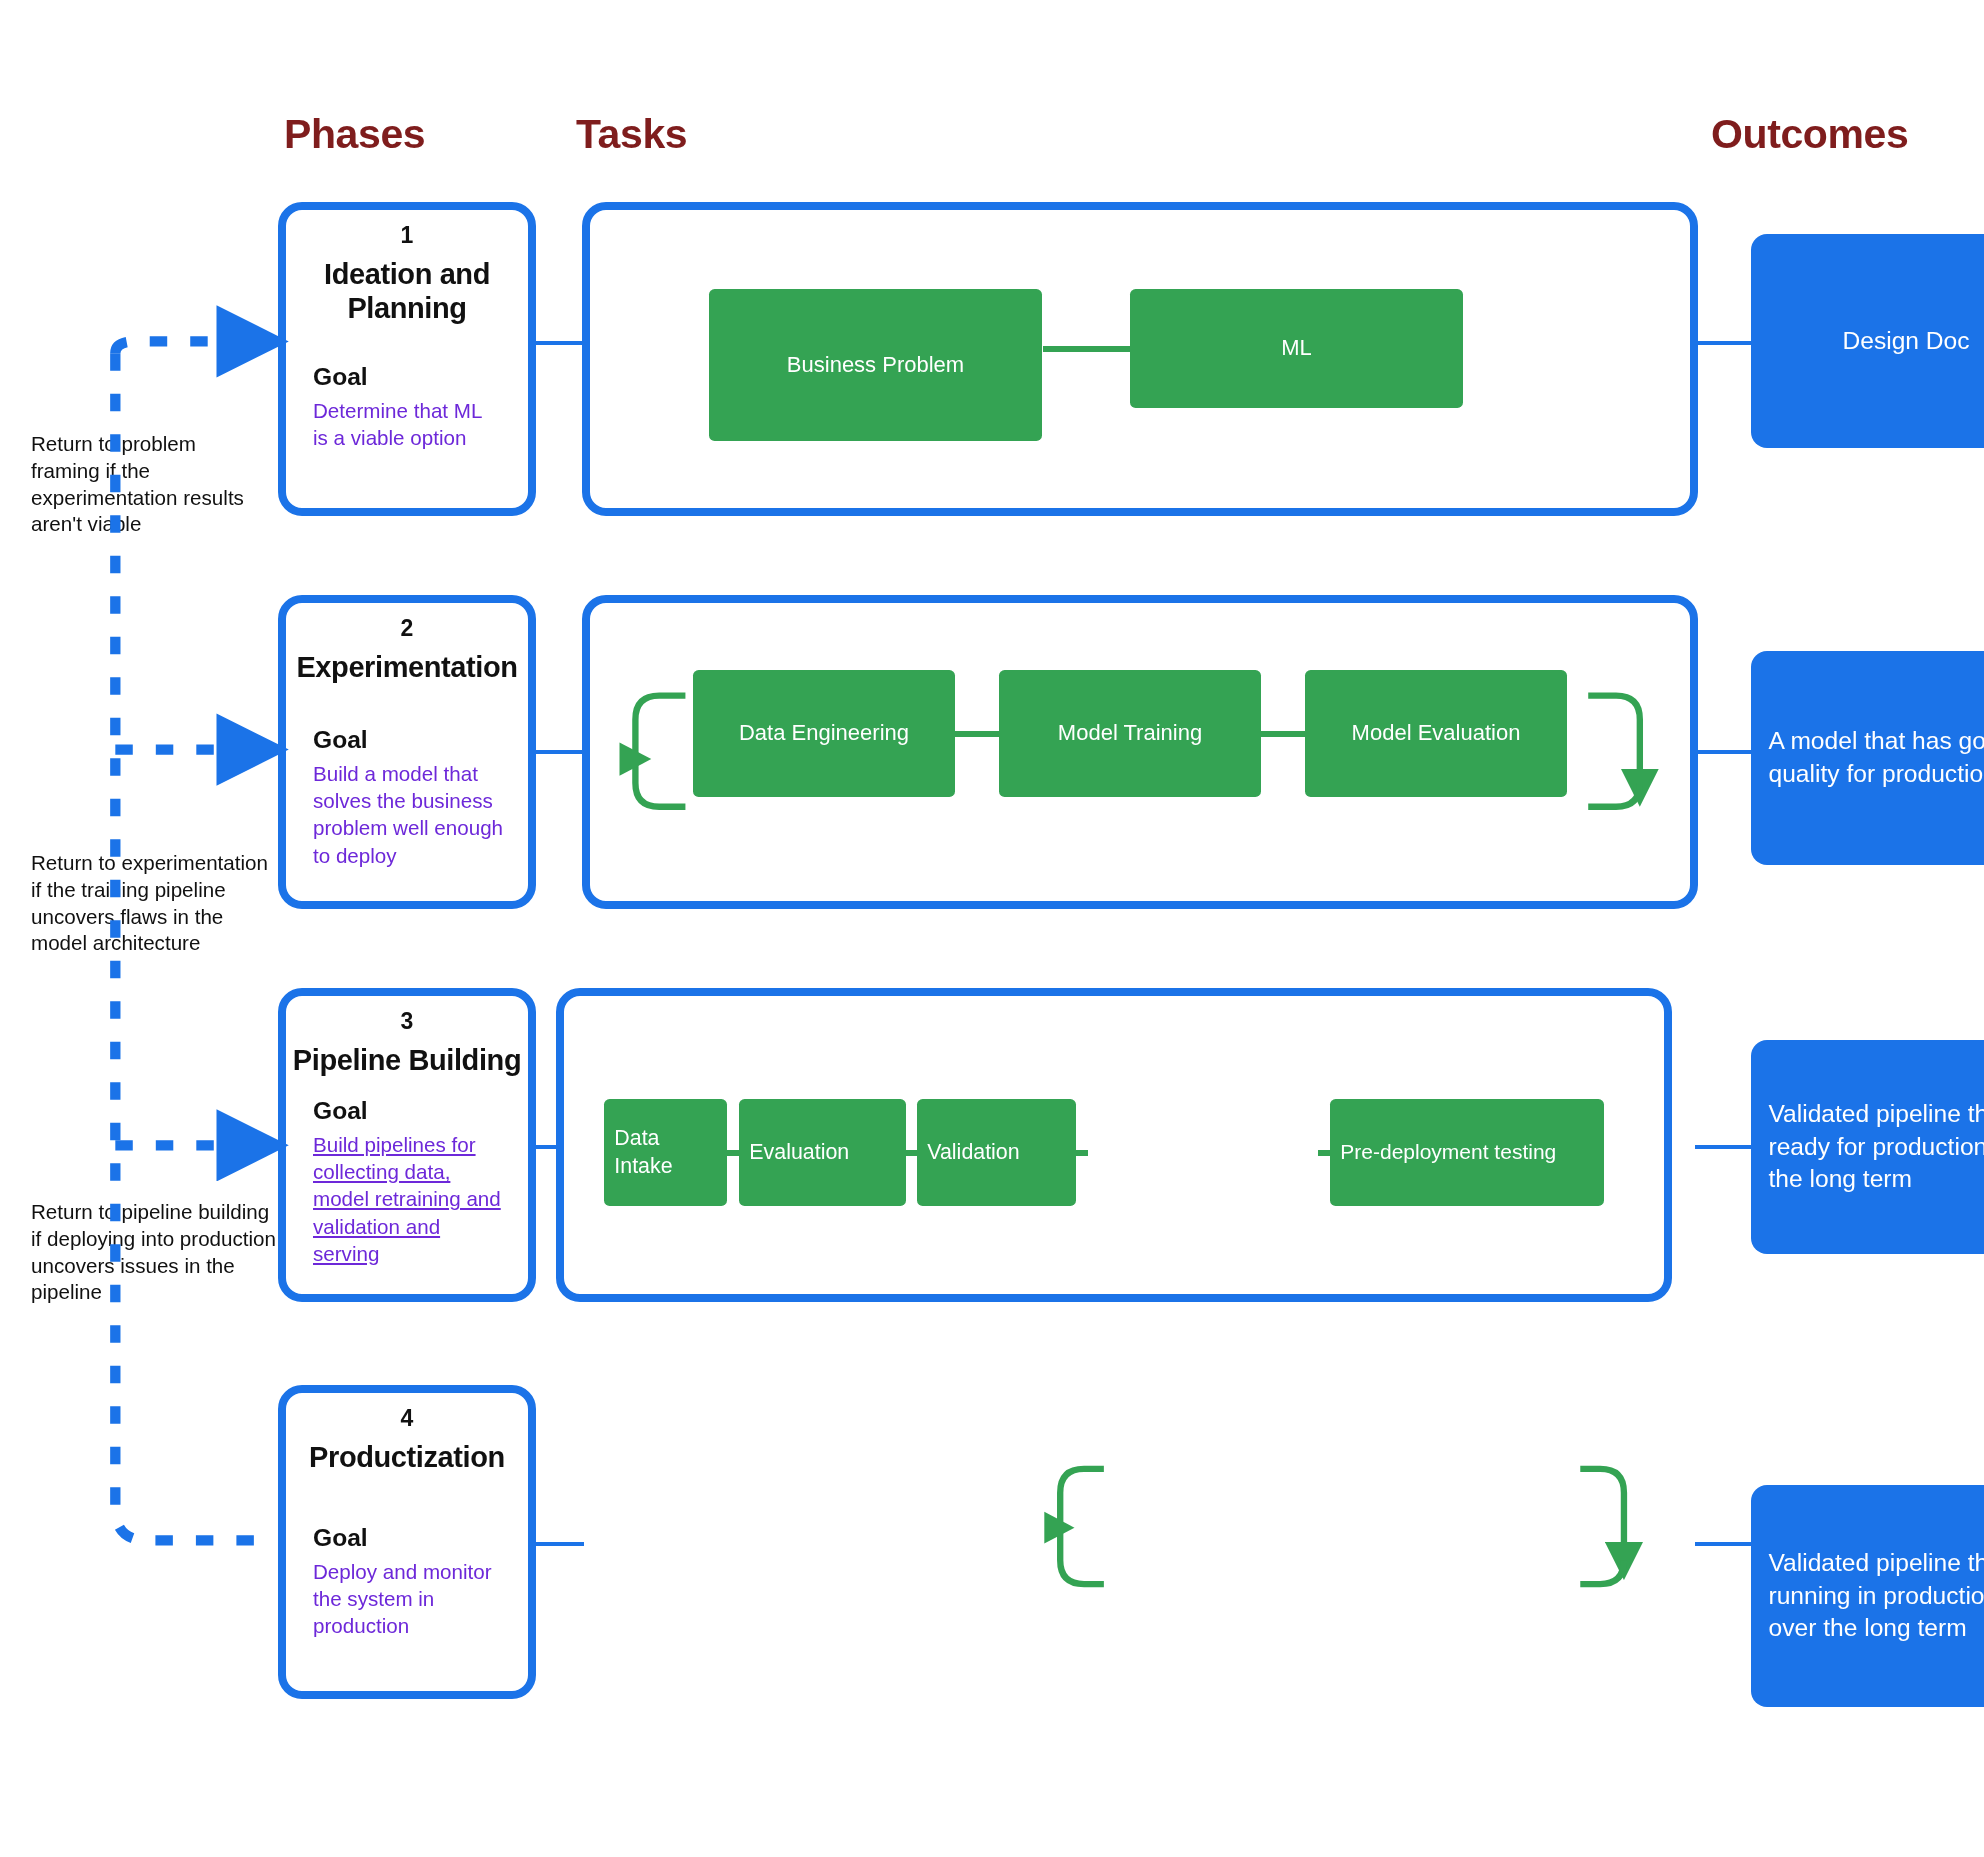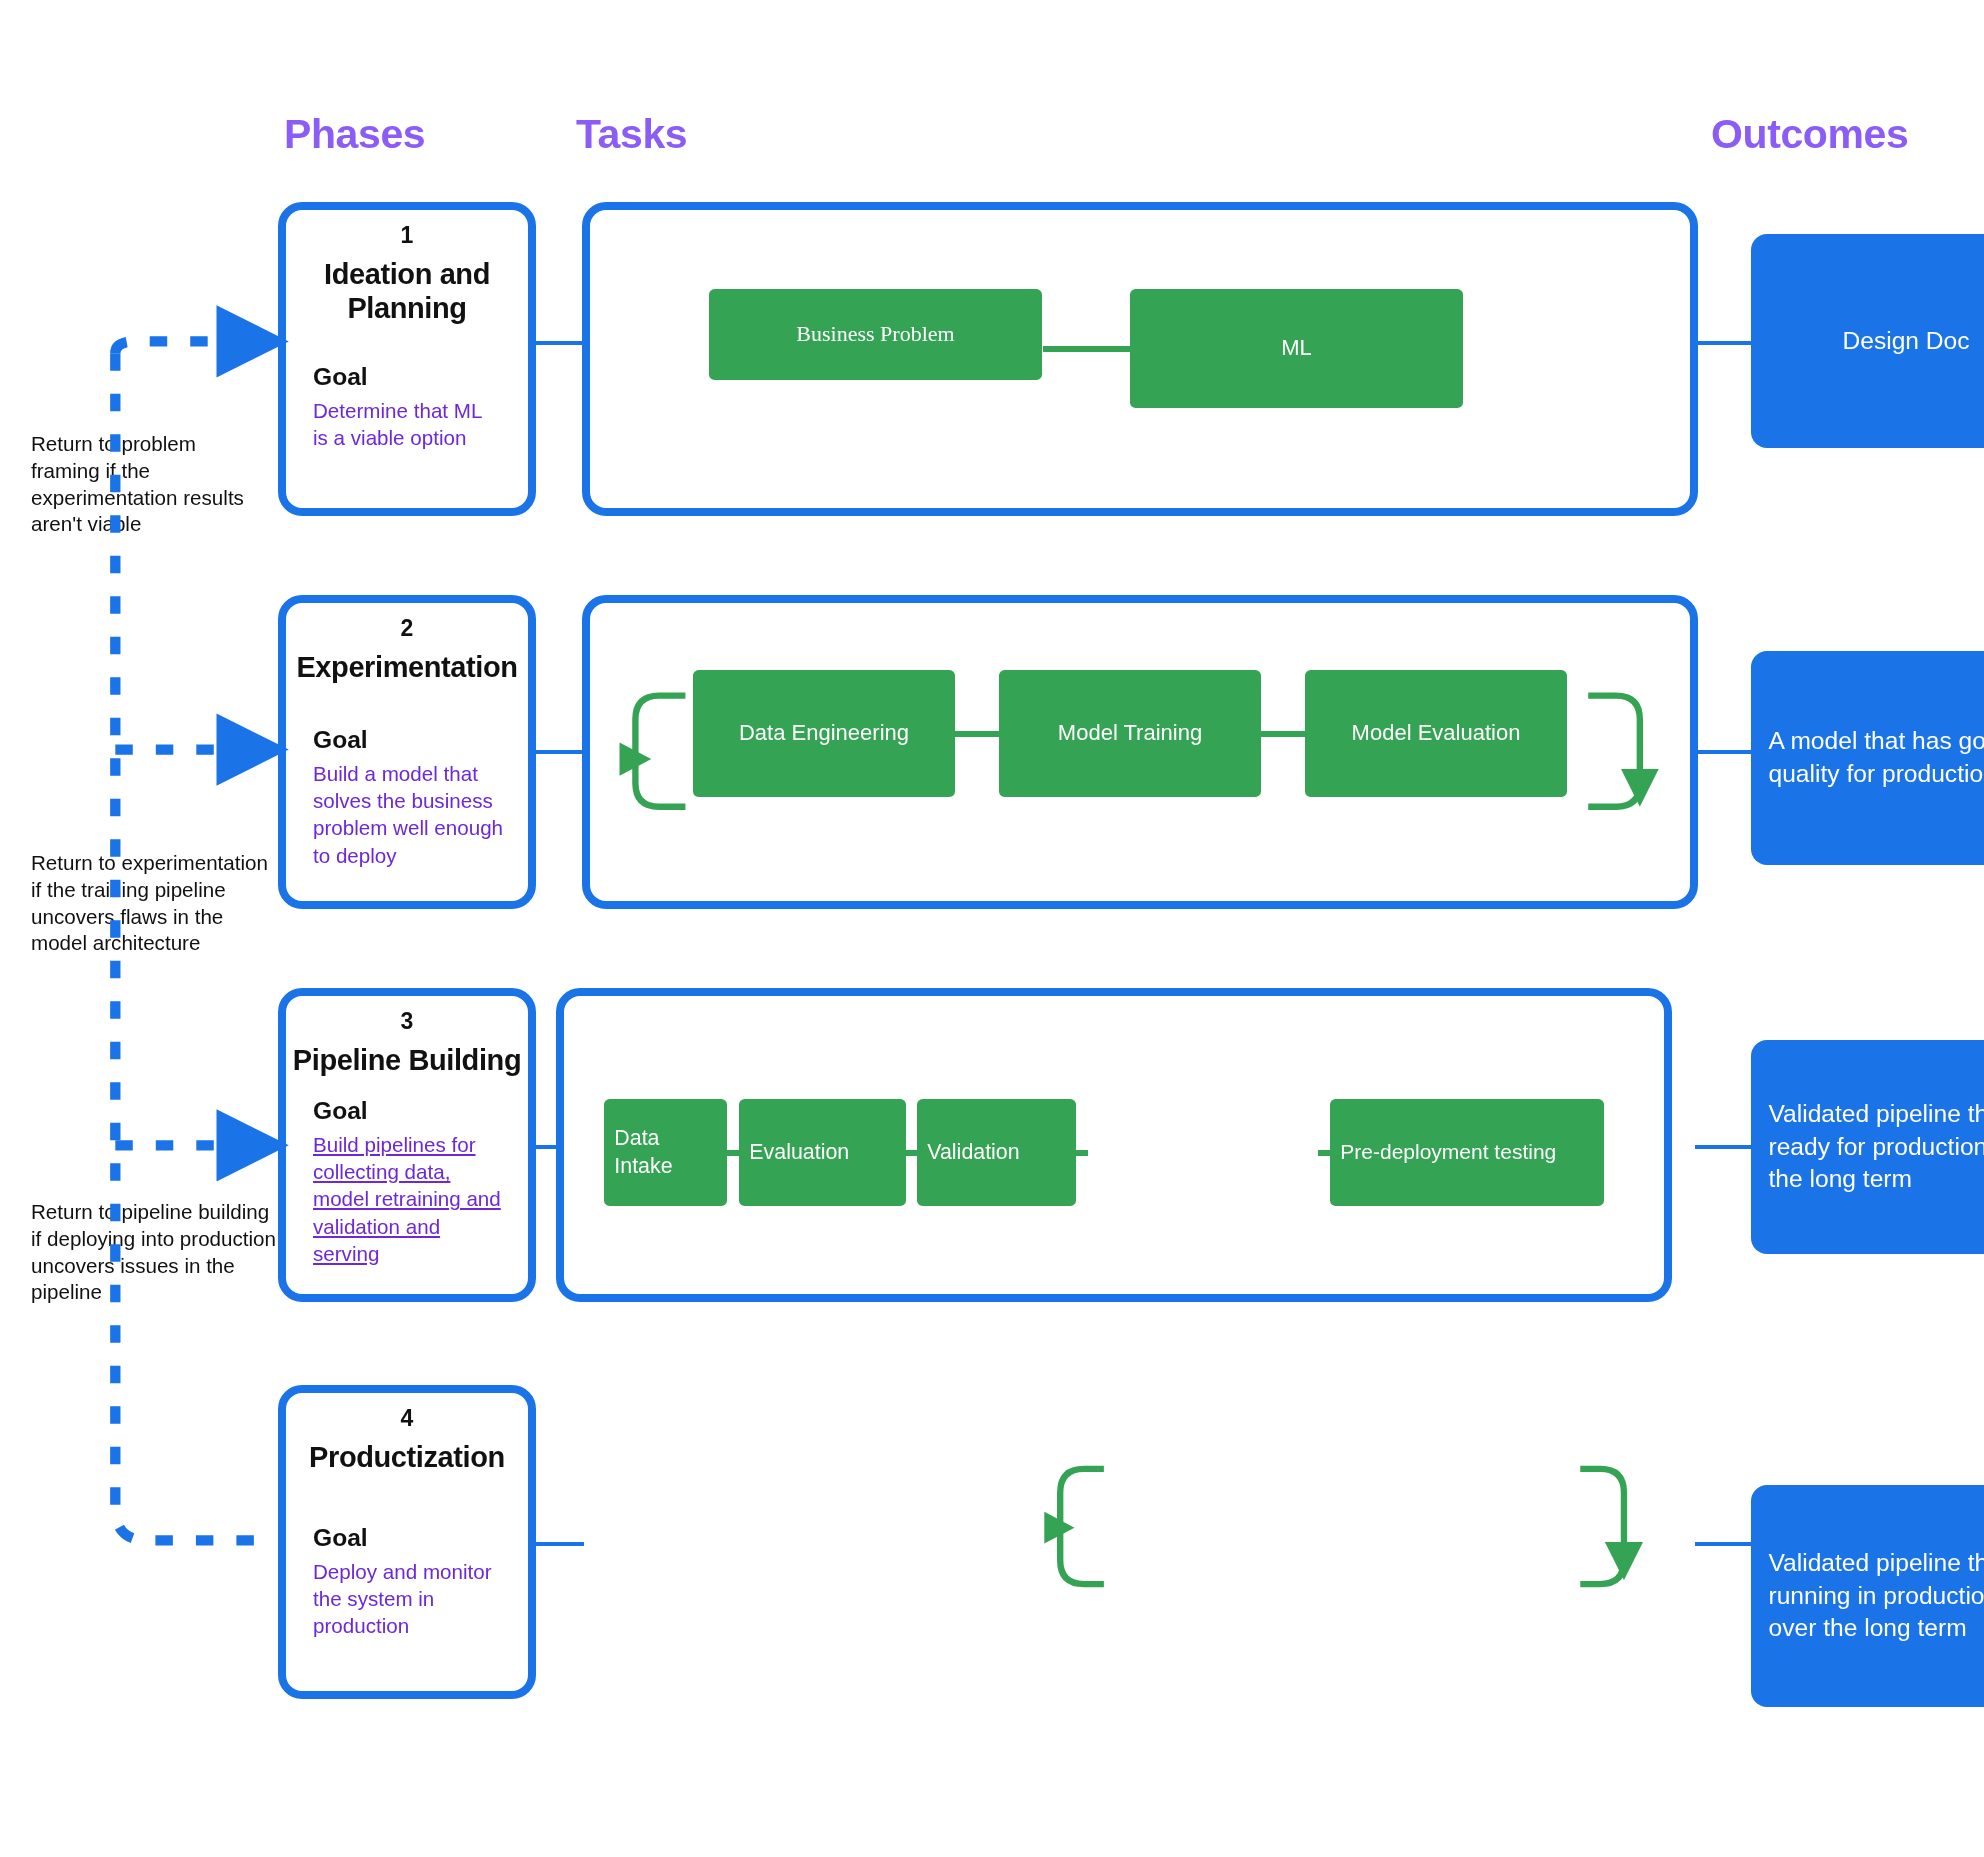--- a/index.html
+++ b/index.html
@@ -1,20 +1,20 @@
 <!DOCTYPE html>
 <html style="font-size:6.4px"><head>
 <meta charset="utf-8">
 <style>
   html,body{margin:0;padding:0;background:#ffffff;}
   body{width:2253px;height:1858px;position:relative;overflow:hidden;
        font-family:"Liberation Sans","DejaVu Sans",sans-serif;color:#1a1a1a;}
   #stage{position:absolute;left:0;top:0;width:2253px;height:1858px;}
 
-  .colhead{position:absolute;font-size:41px;font-weight:700;color:#8b5cf6;letter-spacing:-0.4px;white-space:nowrap;}
+  .colhead{position:absolute;font-size:41px;font-weight:700;color:#7f1d1d;letter-spacing:-0.4px;white-space:nowrap;}
 
   
   .phase-card{position:absolute;box-sizing:border-box;border:8.7px solid #1b73e8;border-radius:24px;background:#fff;}
   .phase-num{position:absolute;left:0;right:0;text-align:center;font-size:23px;font-weight:700;color:#111;}
   .phase-title{position:absolute;left:0;right:0;text-align:center;font-size:29px;font-weight:700;color:#111;line-height:1.16;letter-spacing:-0.4px;}
   .goal-label{position:absolute;font-size:24.6px;font-weight:700;color:#111;}
   .goal-text{position:absolute;font-size:20.6px;font-weight:400;color:#6d28d9;line-height:1.32;}
 
   
   .tasks-panel{position:absolute;box-sizing:border-box;border:8.7px solid #1b73e8;border-radius:24px;background:#fff;}
@@ -52,21 +52,21 @@
   <div class="bconn" style="left:1695px;top:341px;width:56px;"></div>
 
   <div class="phase-card" style="left:278px;top:202px;width:258px;height:314px;">
     <div class="phase-num" style="top:12px;">1</div>
     <div class="phase-title" style="top:48px;left:16px;right:16px;">Ideation and Planning</div>
     <div class="goal-label" style="left:27px;top:153px;">Goal</div>
     <div class="goal-text" style="left:27px;top:187px;width:187px;">Determine that ML is a viable option</div>
   </div>
 
   <div class="tasks-panel" style="left:582px;top:202px;width:1116px;height:314px;">
-    <div class="gbox" style="left:119px;top:79px;width:333px;height:91px;font-family:Liberation Serif, serif;">Business Problem</div>
+    <div class="gbox" style="left:119px;top:79px;width:333px;height:152px;">Business Problem</div>
     <div class="gconn" style="left:453px;top:136px;width:87px;"></div>
     <div class="gbox" style="left:540px;top:79px;width:333px;height:119px;">ML</div>
   </div>
 
   <div class="outcome ctr" style="left:1751px;top:234px;width:310px;height:214px;">Design Doc</div>
 
   <div class="bconn" style="left:532px;top:750px;width:52px;"></div>
   <div class="bconn" style="left:1695px;top:750px;width:56px;"></div>
 
   <div class="phase-card" style="left:278px;top:595px;width:258px;height:314px;">

